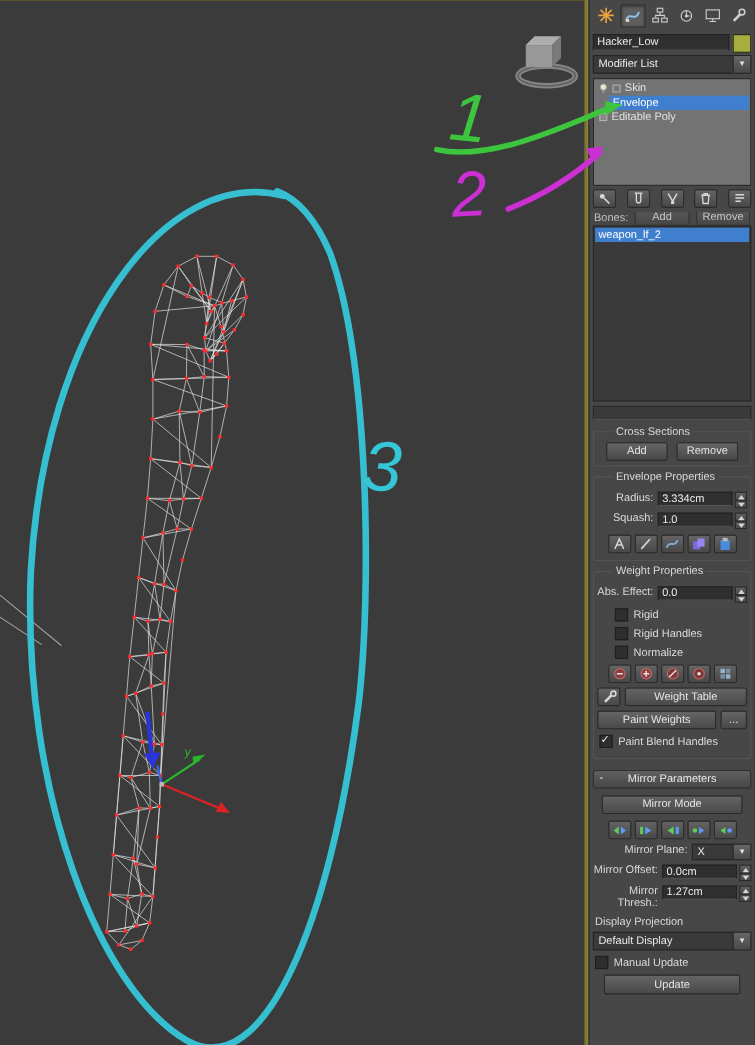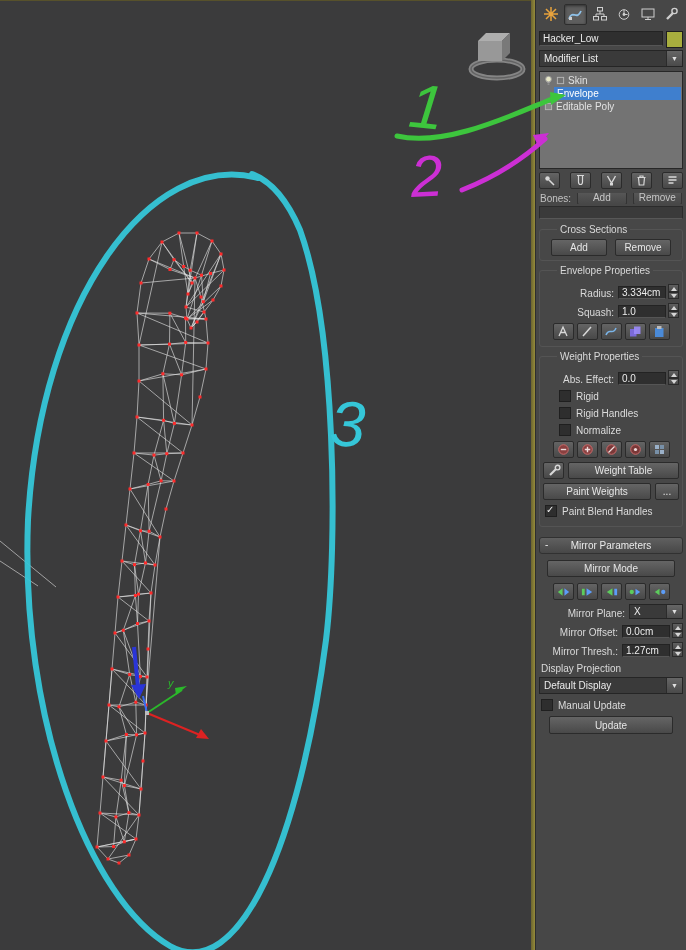--- a/index.html
+++ b/index.html
@@ -47,23 +47,23 @@
   .gbox{position:relative;border:1px solid #545454;border-radius:3px;margin:9px 0 7px;padding:9px 3px 4px}
   .gtitle{position:absolute;top:-6px;left:17px;background:#474747;padding:0 3px;color:#d9d9d9}
 
   .btnrow{display:flex;gap:8px;justify-content:center;align-items:center}
   .btnrow.left{justify-content:flex-start;gap:4px;margin:4px 0}
   .btn{background:linear-gradient(#656565,#494949);border:1px solid #2b2b2b;border-radius:2px;color:#e6e6e6;font-size:10px;height:17px;display:inline-flex;align-items:center;justify-content:center;font-family:inherit;padding:0 6px;box-sizing:border-box}
   .w54{width:56px}
   .grow{flex:1}
   .w20{width:24px}
 
-  .prow{display:flex;align-items:flex-end;gap:2px;margin:4px 0}
+  .prow{display:flex;align-items:flex-start;gap:2px;margin:4px 0}
   .plabel{flex:1;text-align:right;color:#dadada;padding-right:2px}
-  .field.val{width:48px;height:13px}
+  .field.val{width:68px;height:13px}
   .spinner{width:11px;height:15px;display:flex;flex-direction:column}
   .sp{flex:1;background:linear-gradient(#606060,#4a4a4a);border:1px solid #2b2b2b;position:relative}
   .sp.up::after{content:"";position:absolute;left:1.5px;top:1.5px;border-left:3px solid transparent;border-right:3px solid transparent;border-bottom:4px solid #d5d5d5}
   .sp.down::after{content:"";position:absolute;left:1.5px;top:1.5px;border-left:3px solid transparent;border-right:3px solid transparent;border-top:4px solid #d5d5d5}
 
   .iconrow{display:flex;gap:3px;justify-content:center;margin:5px 0 2px}
   .cbrow{display:flex;align-items:center;gap:5px;margin:5px 2px}
   .cbrow.indent{margin-left:16px}
   .cb{width:10px;height:10px;background:#2e2e2e;border:1px solid #1f1f1f;position:relative;flex:none}
   .cb.checked::after{content:"\2713";position:absolute;left:0;top:-2px;color:#efefef;font-size:10px}
@@ -317,20 +317,23 @@
           </svg>
         </button>
     </div>
 
     <div class="cliprow">
       <span class="dim">Bones:</span>
       <span class="dimbtn">Add</span>
       <span class="dimbtn">Remove</span>
     </div>
 
+    <div class="boneslist">
+      <div class="bone sel">weapon_lf_2</div>
+    </div>
 
     <div class="thinwell"></div>
 
     <div class="gbox">
       <span class="gtitle">Cross Sections</span>
       <div class="btnrow">
         <button class="btn w54">Add</button>
         <button class="btn w54">Remove</button>
       </div>
     </div>

